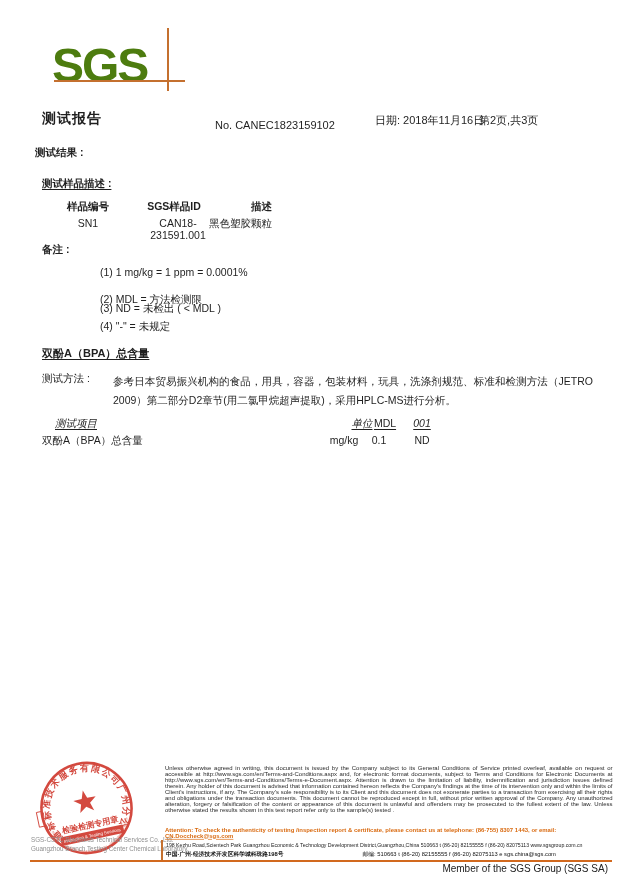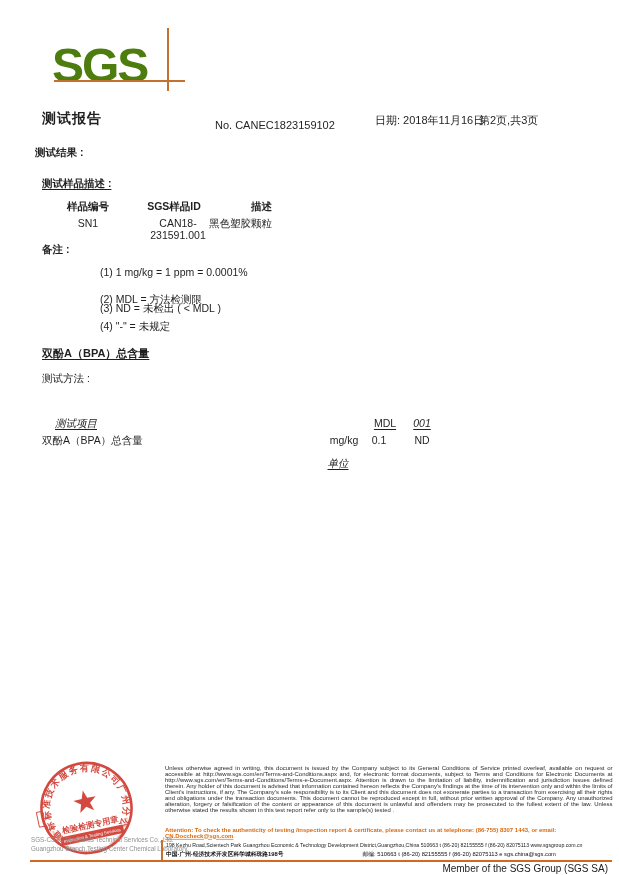--- a/index.html
+++ b/index.html
@@ -51,21 +51,21 @@
   .remark-1 { left: 100px; top: 293px; }
   .remark-2 { left: 100px; top: 302px; }
   .remark-3 { left: 100px; top: 320px; }
 
   .analyte-heading { left: 42px; top: 346px; font-size: 11px; }
 
   .method-label { left: 42px; top: 372px; }
   .method-text  { left: 113px; top: 372px; width: 480px; line-height: 19px; text-align: justify; }
 
   .rt-item { left: 55px;  top: 417px; }
-  .rt-unit { left: 316px; top: 417px; width: 44px; margin-top: 40px; }
+  .rt-unit { left: 340px; top: 417px; width: 44px; }
   .rt-mdl  { left: 368px; top: 417px; width: 34px; }
   .rt-001  { left: 404px; top: 417px; width: 36px; }
   .rd-item { left: 42px;  top: 434px; }
   .rd-unit { left: 322px; top: 434px; width: 44px; }
   .rd-mdl  { left: 362px; top: 434px; width: 34px; }
   .rd-val  { left: 404px; top: 434px; width: 36px; }
 
   
   .stamp-wrap { left: 28px; top: 758px; width: 118px; height: 100px; }
 
@@ -121,20 +121,21 @@
 
   <div class="abs txt bold remarks-label">备注 :</div>
   <div class="abs txt remark-0">(1) 1 mg/kg = 1 ppm = 0.0001%</div>
   <div class="abs txt remark-1">(2) MDL = 方法检测限</div>
   <div class="abs txt remark-2">(3) ND = 未检出 ( &lt; MDL )</div>
   <div class="abs txt remark-3">(4) "-" = 未规定</div>
 
   <div class="abs txt bold uline analyte-heading">双酚A（BPA）总含量</div>
 
   <div class="abs txt method-label">测试方法 :</div>
+  <div class="abs txt method-text">参考日本贸易振兴机构的食品，用具，容器，包装材料，玩具，洗涤剂规范、标准和检测方法（JETRO 2009）第二部分D2章节(用二氯甲烷超声提取)，采用HPLC-MS进行分析。</div>
 
   <div class="abs txt ital uline rt-item">测试项目</div>
   <div class="abs txt ital uline ctr rt-unit">单位</div>
   <div class="abs txt uline ctr rt-mdl">MDL</div>
   <div class="abs txt ital uline ctr rt-001">001</div>
   <div class="abs txt rd-item">双酚A（BPA）总含量</div>
   <div class="abs txt ctr rd-unit">mg/kg</div>
   <div class="abs txt ctr rd-mdl">0.1</div>
   <div class="abs txt ctr rd-val">ND</div>
 

